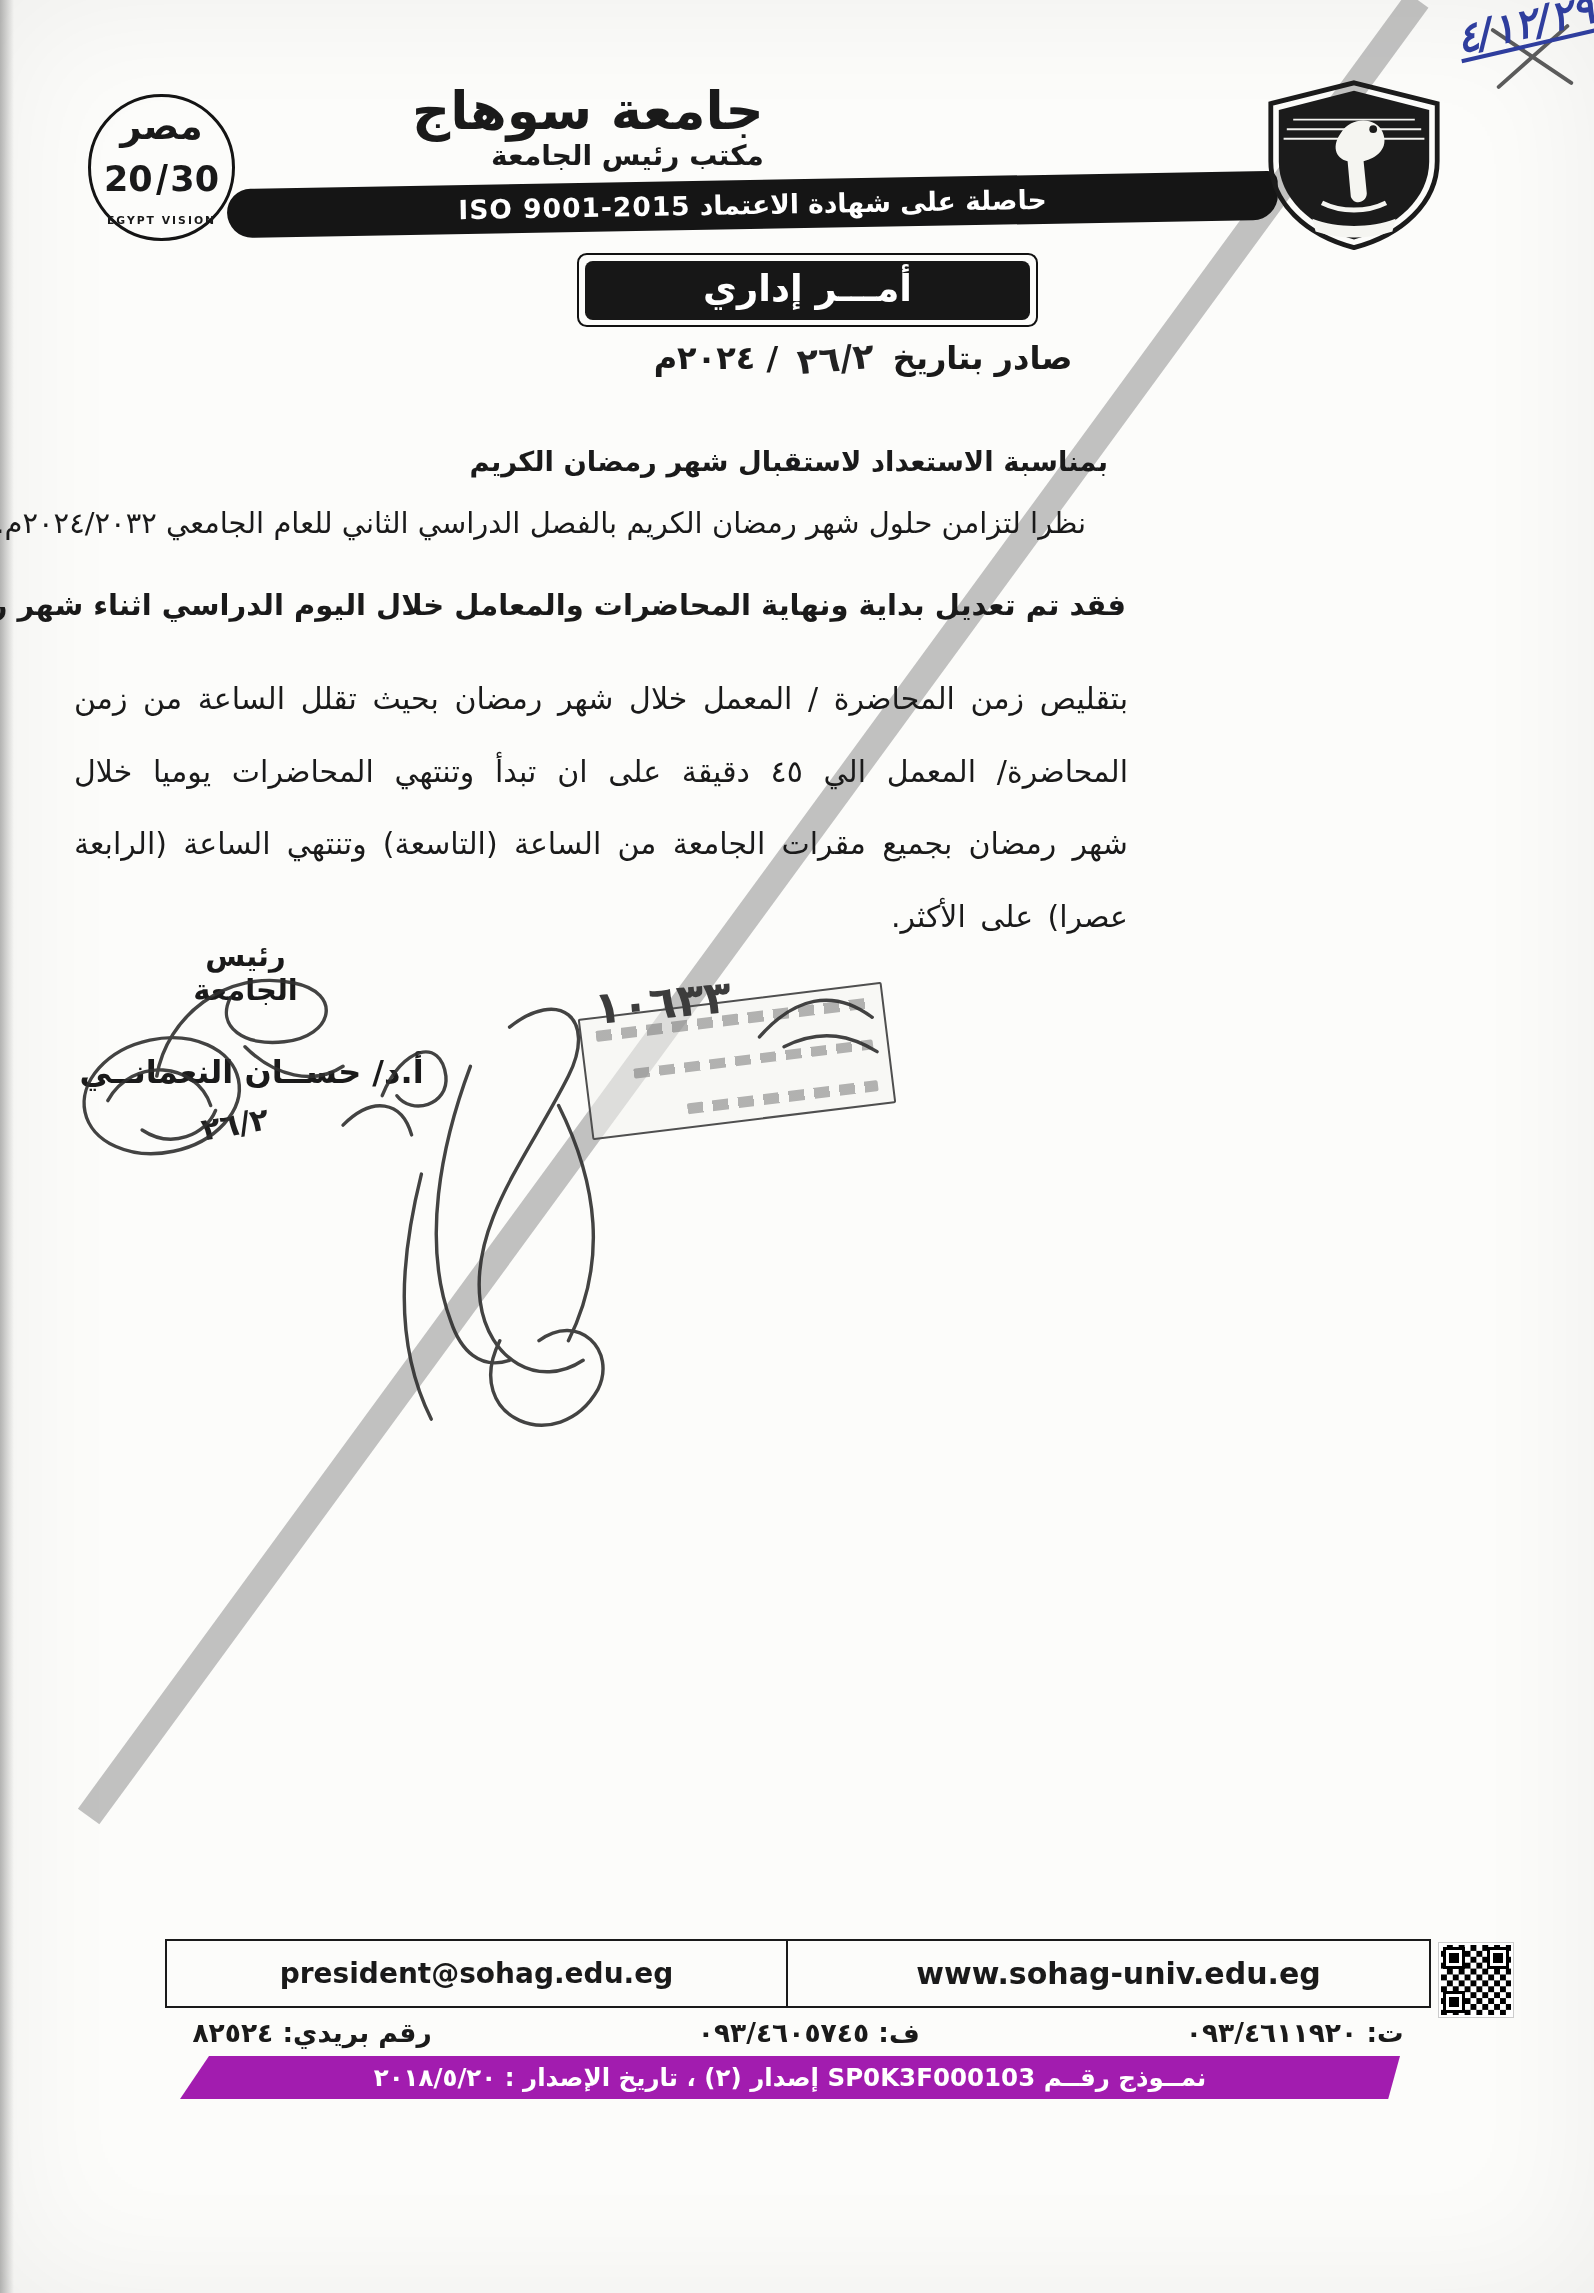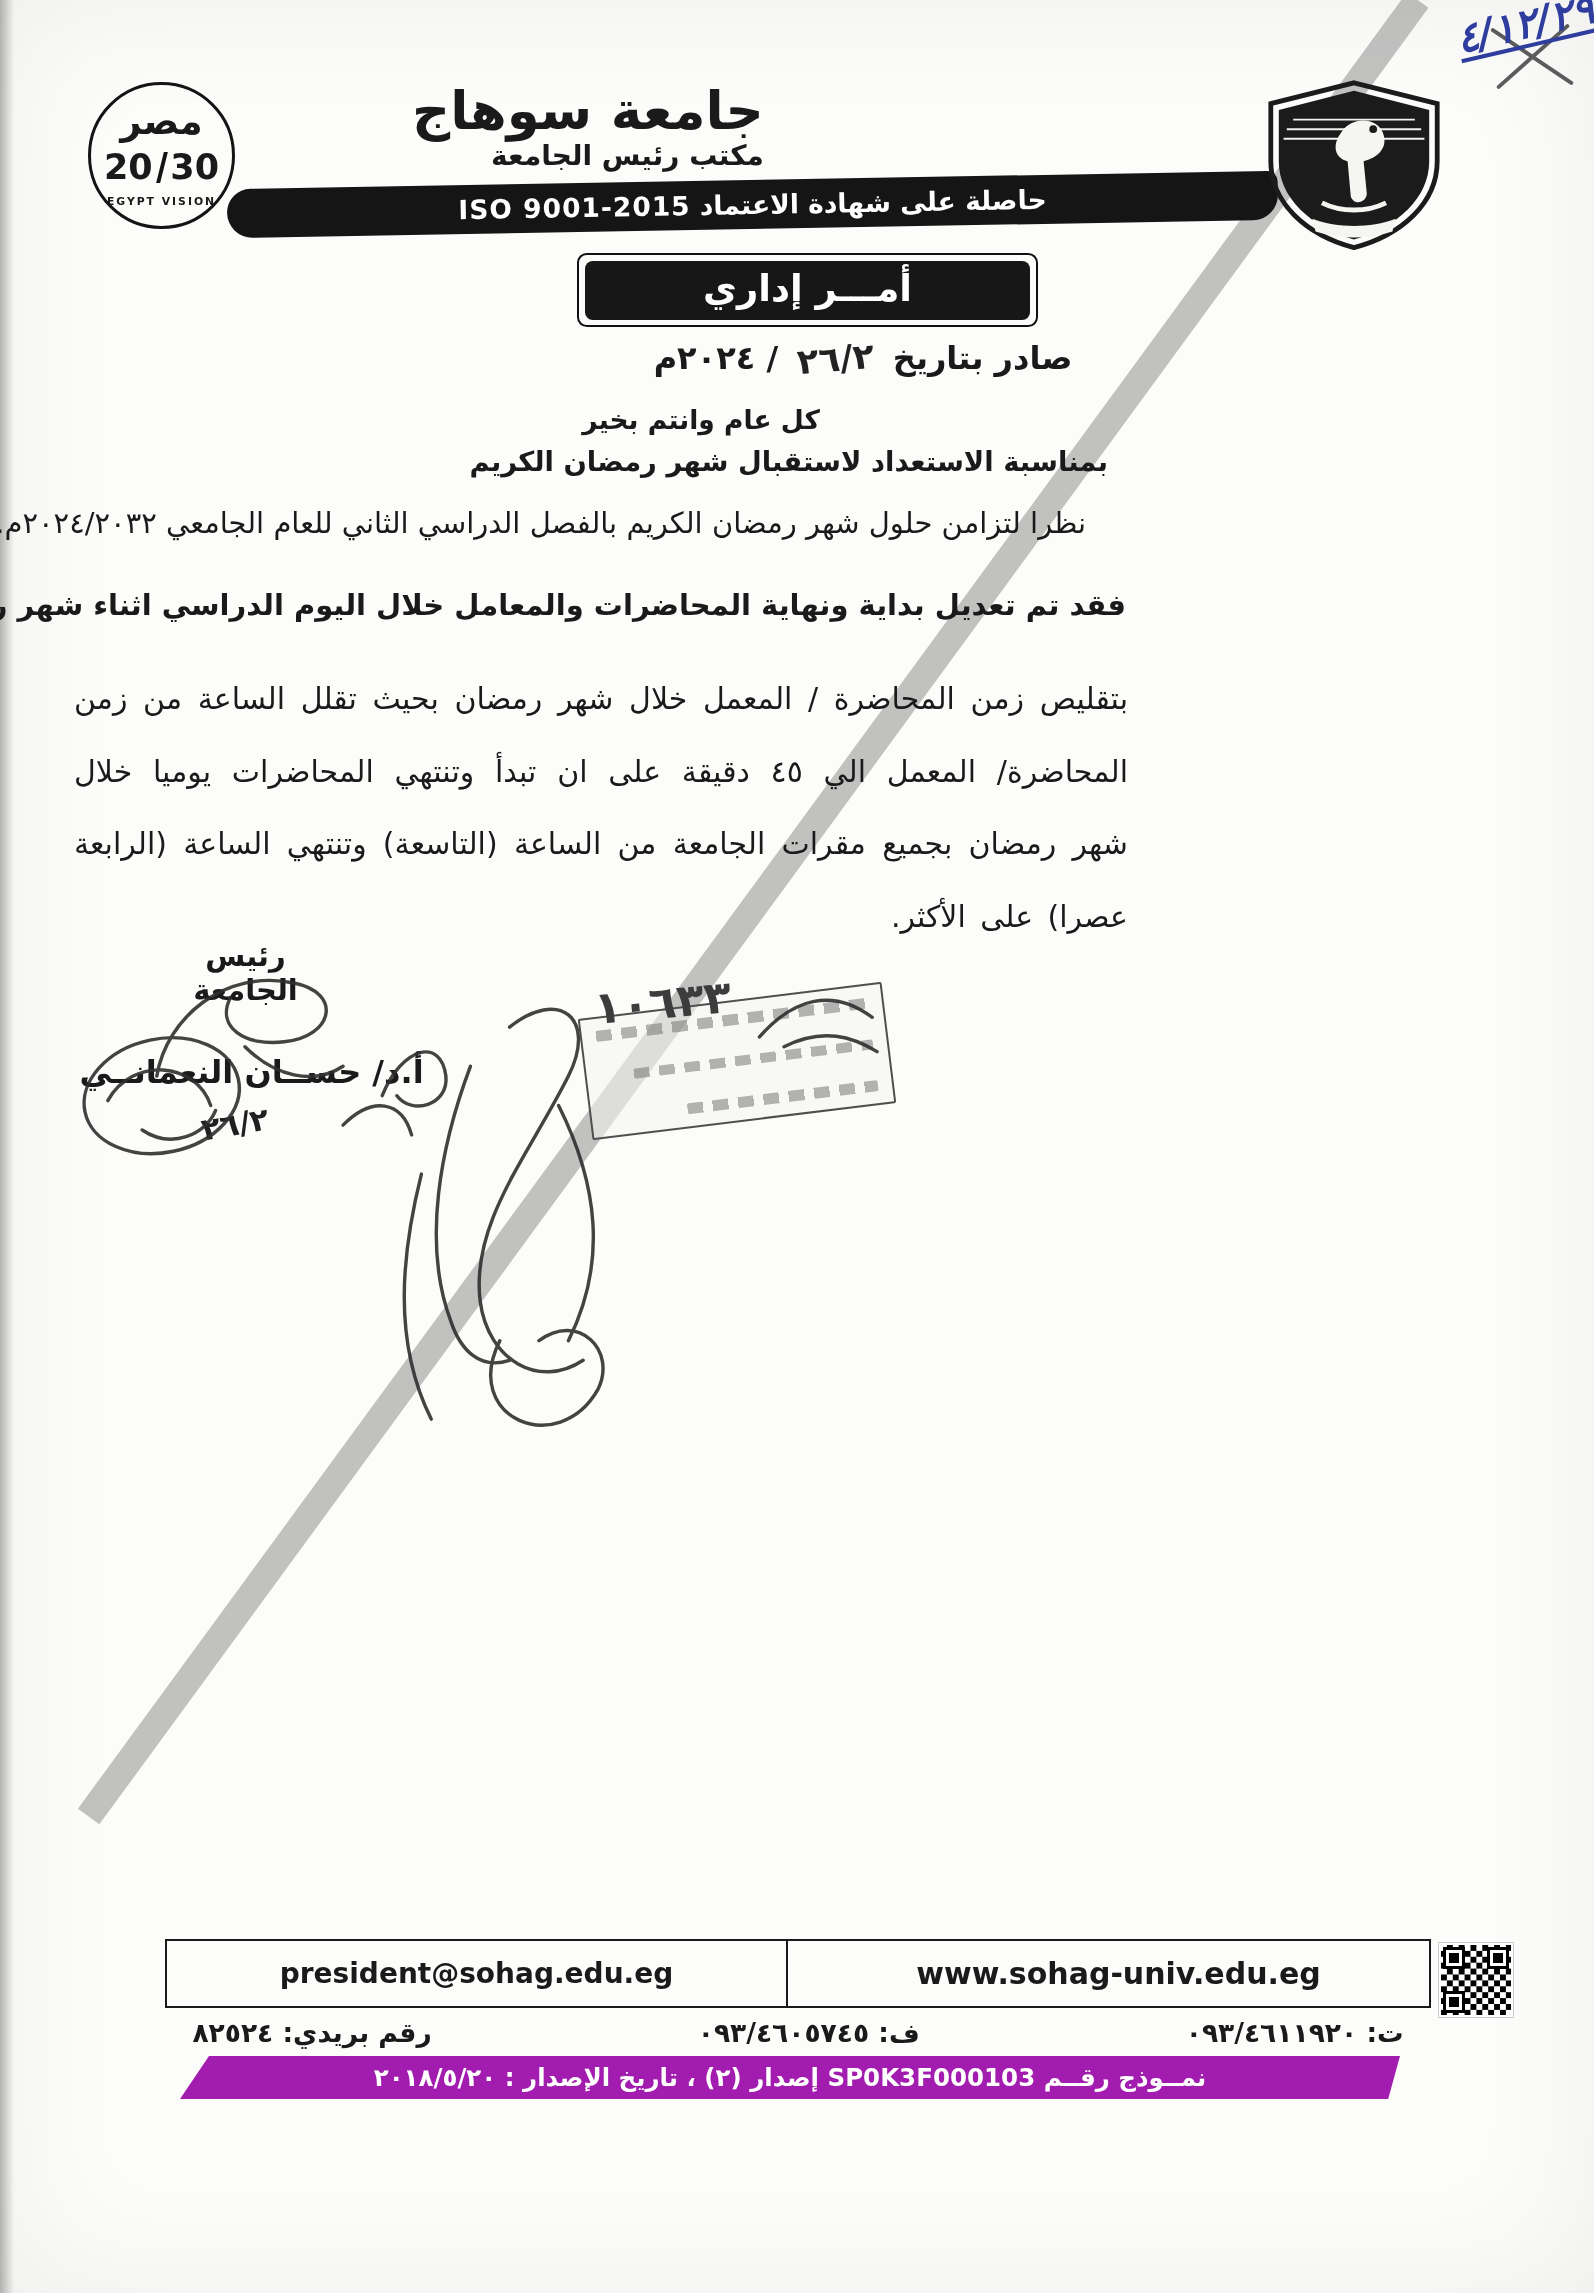--- a/index.html
+++ b/index.html
@@ -17,23 +17,23 @@
   .scan-left-streak { left:0; top:0; width:13.7px; height:100%;
     background:linear-gradient(to right, rgba(45,45,45,.33), rgba(45,45,45,0)); }
   .crease-svg { left:0; top:2130; width:180; height:210; }
 
   
   .hand-ref { left:20; top:40; color:#2f3e9e; font-size:41px; font-weight:700;
     font-style:italic; transform:rotate(-13deg); letter-spacing:2.9px;
     text-decoration:underline; text-underline-offset:5.9px; }
 
   
-  .vision-logo { left:88px; top:82px; width:147px; height:147px;
+  .vision-logo { left:88px; top:94px; width:147px; height:147px;
     border:3.9px solid #141414; border-radius:50%;
-    display:flex; flex-direction:column; align-items:center; justify-content:center; gap:10px; }
+    display:flex; flex-direction:column; align-items:center; justify-content:center; gap:17px; }
   .v-top { font-size:37px; font-weight:800; line-height:1; }
   .v-years { display:flex; align-items:center; gap:6.9px; font-size:35px; font-weight:800; line-height:1; direction:ltr; }
   .v-sep { width:3.9px; height:31px; background:#141414; transform:skewX(-14deg); }
   .v-cap { font-size:10.8px; font-weight:700; letter-spacing:2px; direction:ltr; }
 
   
   .uni-name { left:412px; top:80px; width:431px; text-align:left;
     font-size:53px; font-weight:700; }
   .uni-office { left:412px; top:139px; width:431px; text-align:center;
     font-size:28px; font-weight:700; }
@@ -168,21 +168,20 @@
   <div class="abs title-outer">
     <div class="title-inner">أمـــر إداري</div>
   </div>
 
   <div class="abs date-line">
     <span>صادر بتاريخ</span>
     <span class="date-hand">٢٦/٢</span>
     <span>/ ٢٠٢٤م</span>
   </div>
 
-  <div class="abs greet1">كل عام وانتم بخير</div>
   <div class="abs greet2">بمناسبة الاستعداد لاستقبال شهر رمضان الكريم</div>
 
   <div class="abs p1">نظرا لتزامن حلول شهر رمضان الكريم بالفصل الدراسي الثاني للعام الجامعي ٢٠٢٤/٢٠٣٢م.</div>
   <div class="abs p2">فقد تم تعديل بداية ونهاية المحاضرات والمعامل خلال اليوم الدراسي اثناء شهر رمضان كالتالي :</div>
   <div class="abs p3">بتقليص زمن المحاضرة / المعمل خلال شهر رمضان بحيث تقلل الساعة من زمن المحاضرة/ المعمل الي ٤٥ دقيقة على ان تبدأ وتنتهي المحاضرات يوميا خلال شهر رمضان بجميع مقرات الجامعة من الساعة (التاسعة) وتنتهي الساعة (الرابعة عصرا) على الأكثر.</div>
 
   <div class="abs sig-title">رئيس الجامعة</div>
   <div class="abs sig-name">أ.د/ حســان النعمانــي</div>
   <div class="abs sig-date-scribble">٢٦/٢</div>
 

